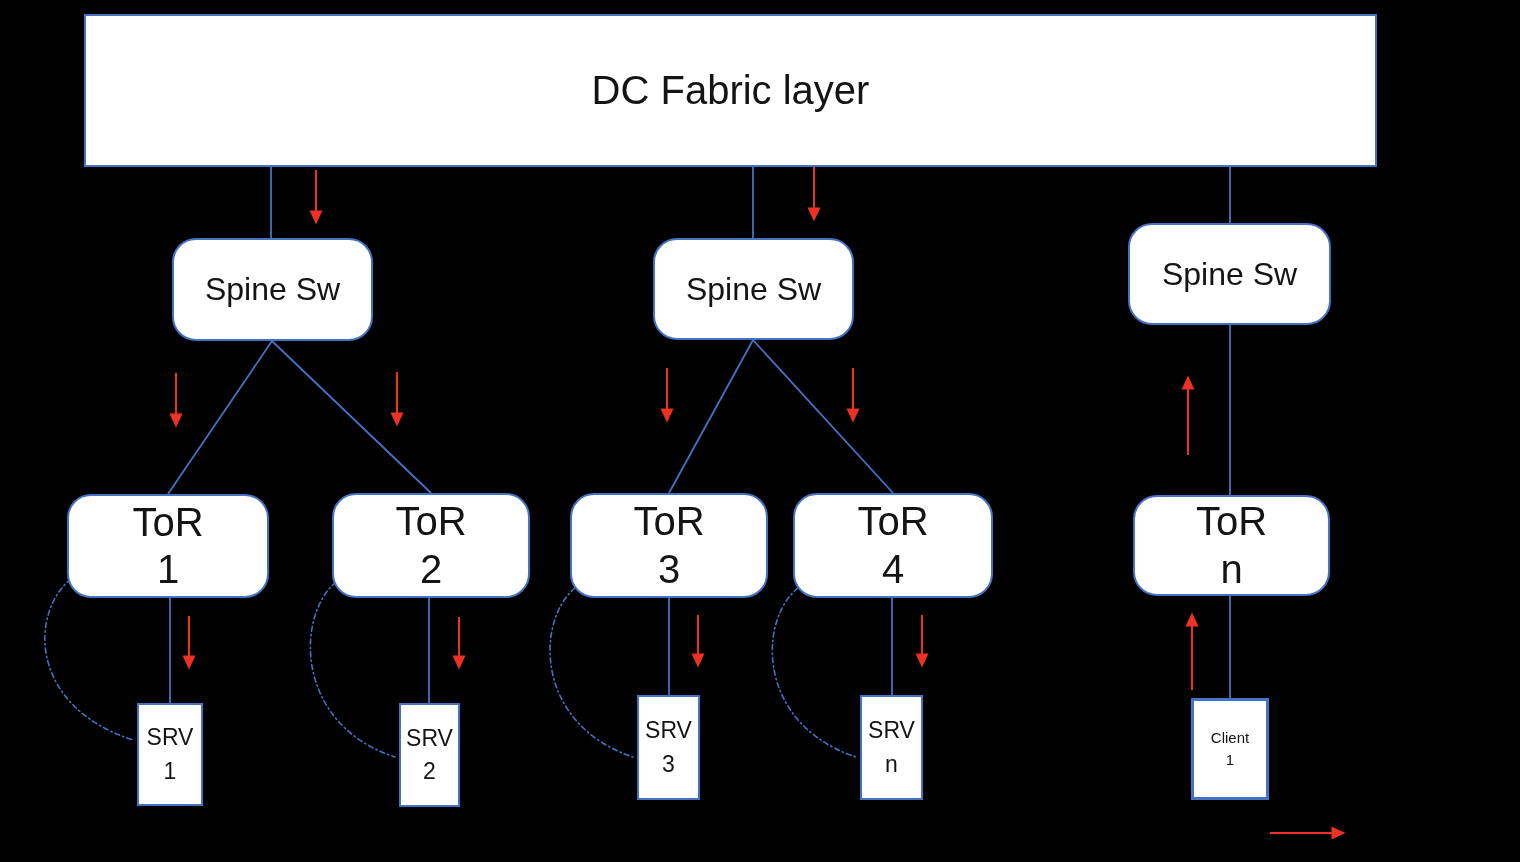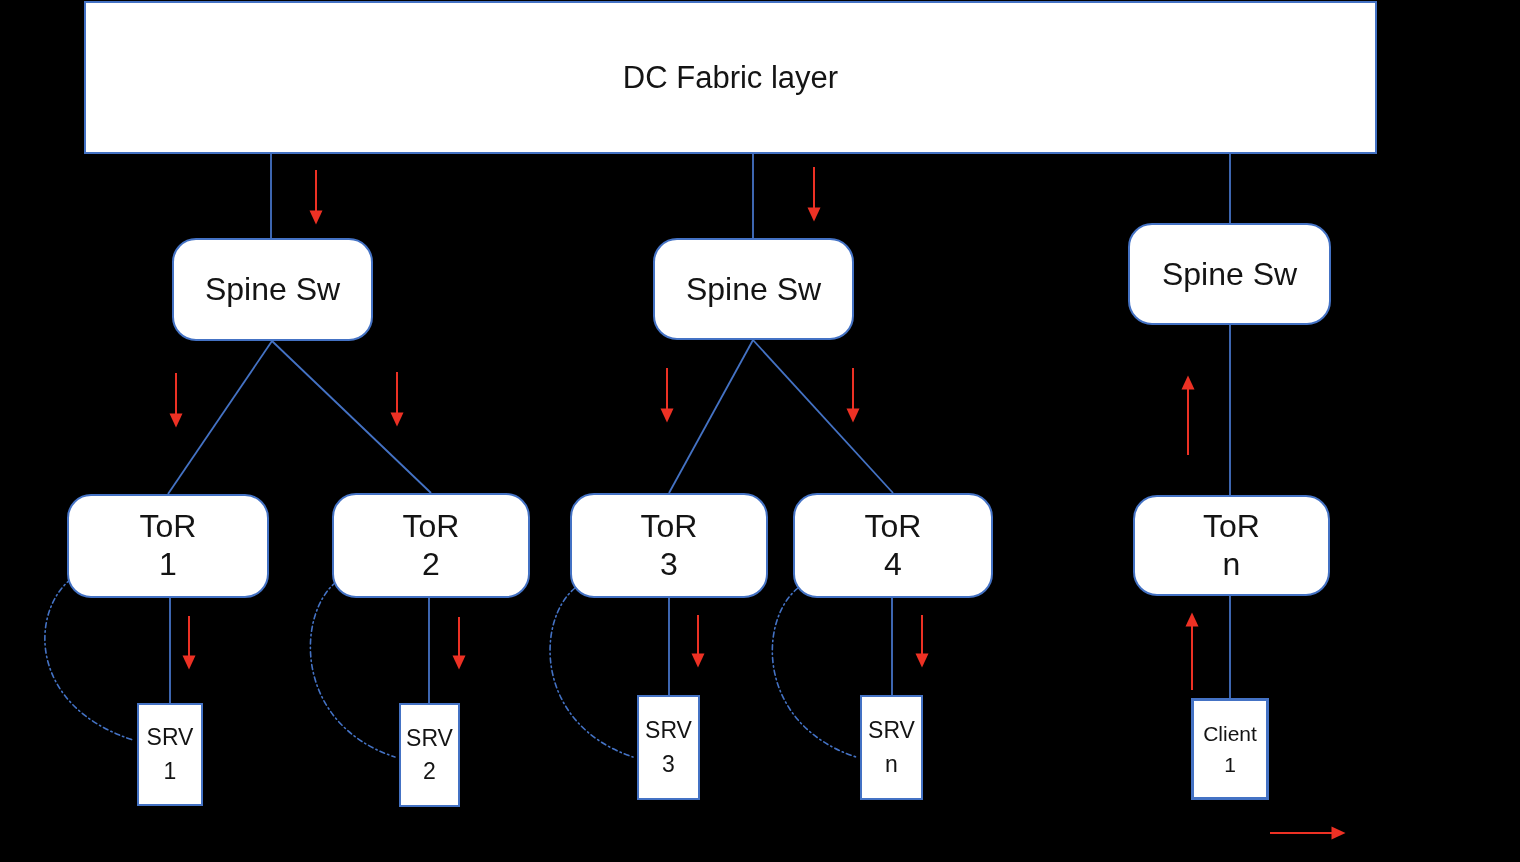--- a/index.html
+++ b/index.html
@@ -25,44 +25,44 @@
     border:2.5px solid var(--accent);
     display:flex;
     flex-direction:column;
     align-items:center;
     justify-content:center;
     text-align:center;
     color:var(--ink);
     z-index:2;
   }
   .fabric{
-    left:84px;top:1px;width:1293px;height:153px;
+    left:84px;top:14px;width:1293px;height:153px;
     border-width:2px;
-    font-size:31px;
+    font-size:40px;
   }
   .rounded{border-radius:24px;}
   .spine{width:201px;height:103px;font-size:32px;}
   .spine1{left:172px;top:238px;}
   .spine2{left:653px;top:238px;height:102px;}
   .spine3{left:1128px;top:223px;width:203px;height:102px;}
-  .tor{font-size:32px;line-height:1.18;}
+  .tor{font-size:40px;line-height:1.18;}
   .tor1{left:67px;top:494px;width:202px;height:104px;}
   .tor2{left:332px;top:493px;width:198px;height:105px;}
   .tor3{left:570px;top:493px;width:198px;height:105px;}
   .tor4{left:793px;top:493px;width:200px;height:105px;}
   .torn{left:1133px;top:495px;width:197px;height:101px;}
   .srv{font-size:23px;line-height:1.45;}
   .srv1{left:137px;top:703px;width:66px;height:103px;}
   .srv2{left:399px;top:703px;width:61px;height:104px;}
   .srv3{left:637px;top:695px;width:63px;height:105px;}
   .srvn{left:860px;top:695px;width:63px;height:105px;}
   .client{
     left:1191px;top:698px;width:78px;height:102px;
     border-width:3px;
-    font-size:21px;line-height:1.5;
+    font-size:15px;line-height:1.5;
   }
   svg .conn{stroke:var(--accent);stroke-width:1.8;fill:none;}
   svg .arrow{stroke:var(--arrow);stroke-width:2;fill:none;}
   svg .arc{
     stroke:var(--accent);stroke-width:1.6;fill:none;
     stroke-dasharray:5 3.2 1.4 3.2;
     stroke-linecap:round;
   }
 </style>
 </head>

